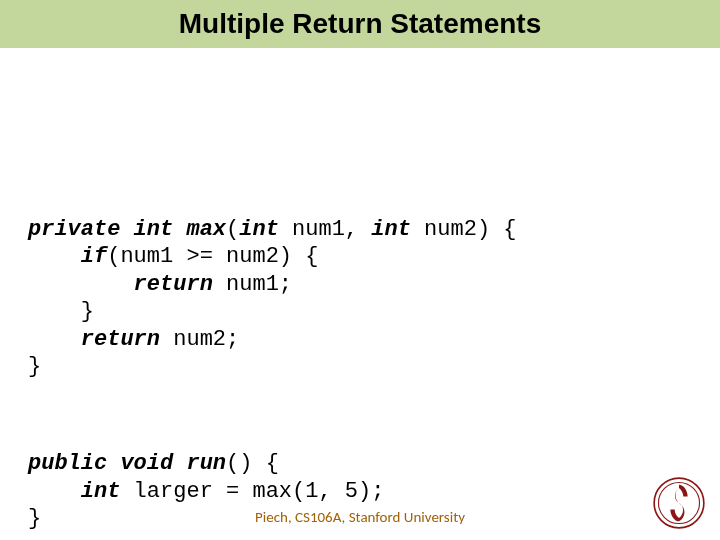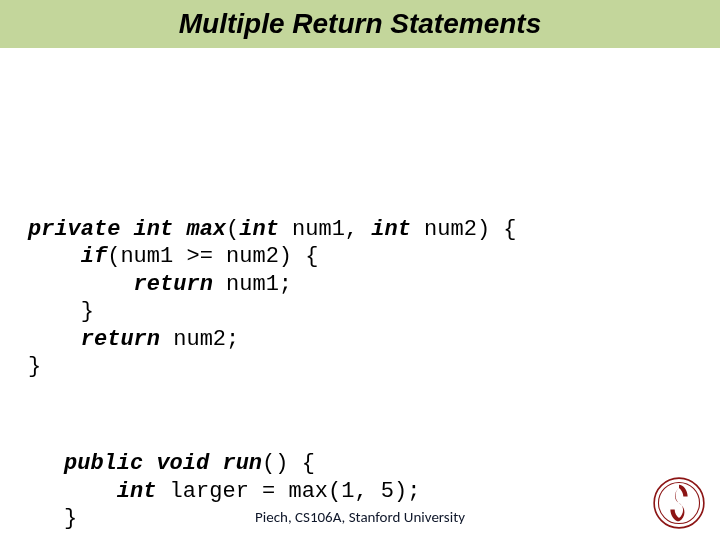--- a/index.html
+++ b/index.html
@@ -11,45 +11,44 @@
     position: relative;
     overflow: hidden;
   }
   .title-bar {
     width: 100%;
     height: 48px;
     background: #c3d69b;
     display: flex;
     align-items: center;
     justify-content: center;
-    font-style: italic;
   }
   .title-text {
     font-size: 28px;
     font-weight: bold;
     color: #000;
   }
   .code-area {
     padding-left: 28px;
     padding-top: 140px;
     font-family: "Courier New", Courier, monospace;
     font-size: 22px;
     line-height: 1.25;
     color: #000;
     white-space: pre;
   }
   .kw { font-weight: bold; font-style: italic; }
-  .block2 { margin-top: 42px; margin-left: 36px; }
+  .block2 { margin-top: 42px; }
   .footer {
     position: absolute;
     bottom: 14px;
     width: 100%;
     text-align: center;
     font-size: 15px;
-    color: #0f172a;
+    color: #a16207;
     font-family: Calibri, Arial, sans-serif;
   }
   .logo {
     position: absolute;
     bottom: 10px;
     right: 14px;
     width: 54px;
     height: 54px;
   }
   .logo svg { width: 100%; height: 100%; }

